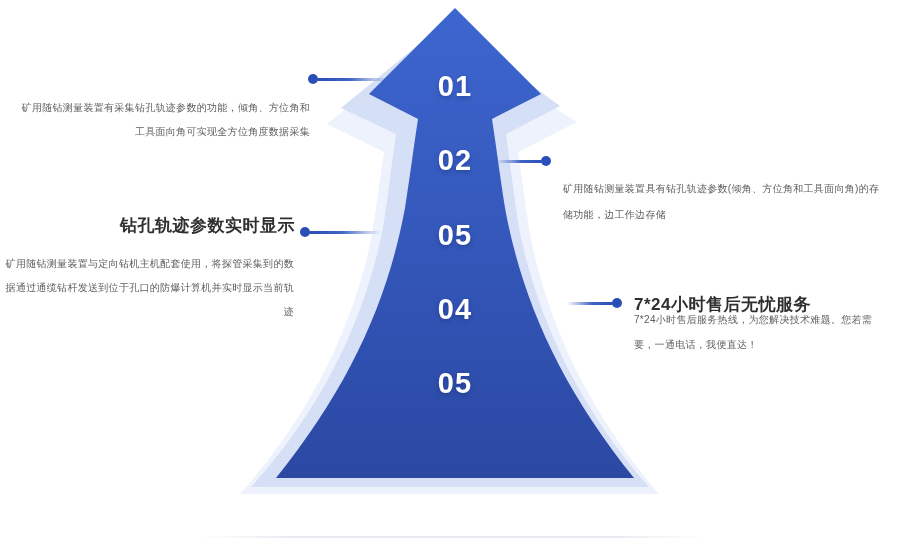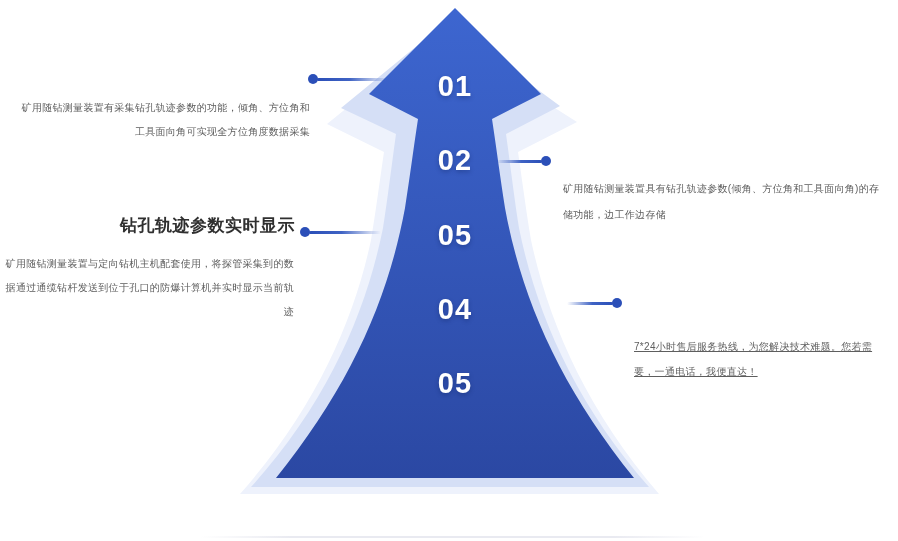--- a/index.html
+++ b/index.html
@@ -103,16 +103,17 @@
   <div class="connector from-left" style="left:300px;top:227px;width:82px;">
     <span class="dot"></span>
     <span class="line"></span>
   </div>
   <div class="feature-body align-right lh24" style="left:4px;width:290px;top:252px;">矿用随钻测量装置与定向钻机主机配套使用，将探管采集到的数据通过通缆钻杆发送到位于孔口的防爆计算机并实时显示当前轨迹</div>
 
   <div class="connector from-right" style="left:566px;top:298px;width:56px;">
     <span class="line"></span>
     <span class="dot"></span>
   </div>
-  <div class="feature-body lh25" style="left:634px;width:252px;top:334px;text-decoration:underline;">7*24小时售后服务热线，为您解决技术难题。您若需要，一通电话，我便直达！</div>
+  <div class="feature-title" style="left:634px;top:293px;">7*24小时售后无忧服务</div>
+  <div class="feature-body lh25" style="left:634px;width:252px;top:307px;">7*24小时售后服务热线，为您解决技术难题。您若需要，一通电话，我便直达！</div>
 
   <div class="bottom-divider"></div>
 </div>
 
 </body></html>

